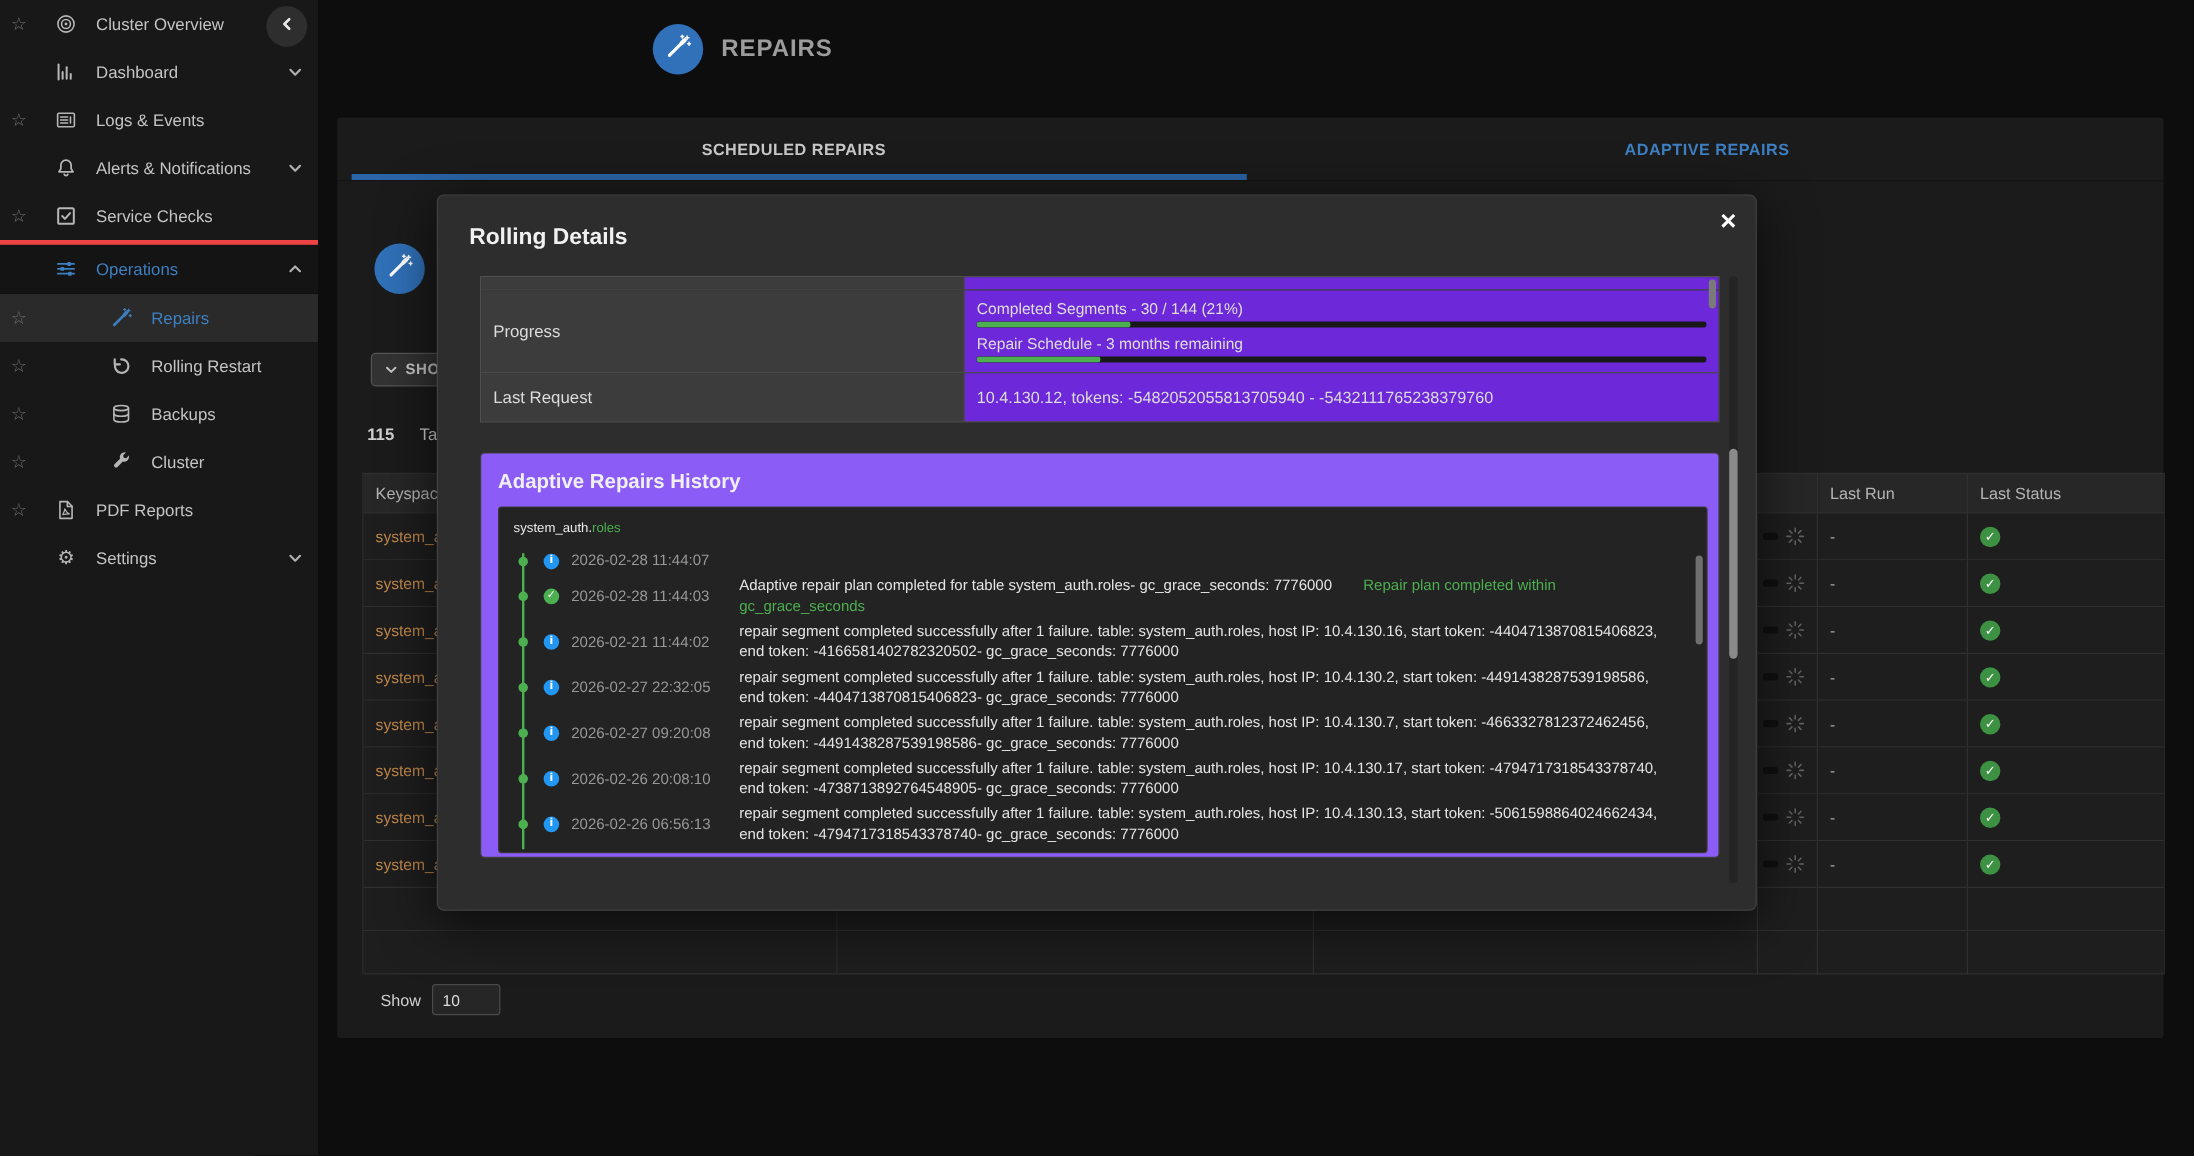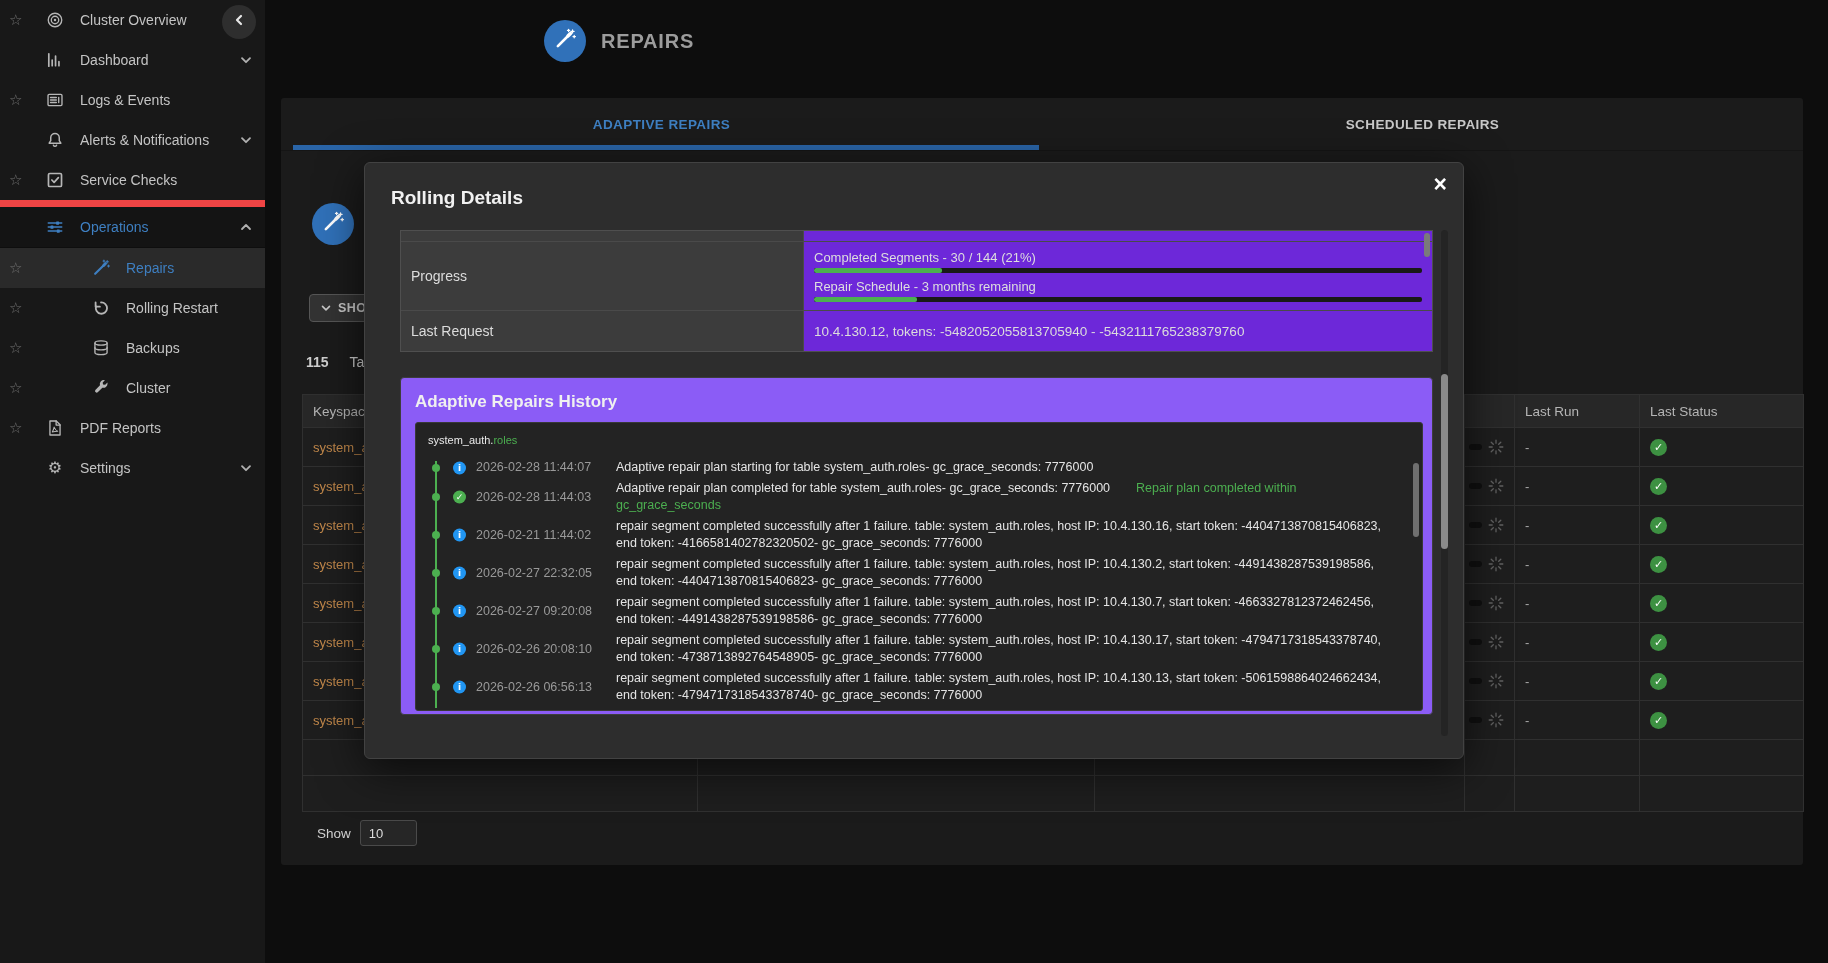--- a/index.html
+++ b/index.html
@@ -11,21 +11,21 @@
   .side-item .star{position:absolute;left:9px;top:50%;transform:translateY(-50%);color:#6f6f6f;font-size:15px;
                    font-family:"DejaVu Sans",sans-serif;}
   .side-item .icn{position:absolute;left:46px;top:50%;transform:translateY(-50%);width:18px;height:18px;color:#b6b6b6;}
   .side-item .icn svg{width:18px;height:18px;display:block;}
   .side-item .glyphicn{font-family:"DejaVu Sans",sans-serif;font-size:16px;line-height:18px;text-align:center;}
   .side-item .lbl{position:absolute;left:80px;top:50%;transform:translateY(-50%);white-space:nowrap;}
   .side-item .chev{position:absolute;left:238px;top:50%;transform:translateY(-50%);width:16px;height:16px;color:#b0b0b0;}
   .side-item .chev svg{width:16px;height:16px;display:block;}
   .side-item.sub .icn{left:92px;}
   .side-item.sub .lbl{left:126px;}
-  .side-item.groupactive{background:#141414;border-top:7px solid #ef4444;border-bottom:1px solid #0e0e0e;}
+  .side-item.groupactive{background:#141414;border-top:4px solid #ef4444;border-bottom:1px solid #0e0e0e;}
   .side-item.groupactive .lbl,.side-item.groupactive .icn{color:#3e7fc1;}
   .side-item.selected{background:#2a2a2a;}
   .side-item.selected .lbl,.side-item.selected .icn{color:#3e7fc1;}
   .collapse-btn{position:absolute;left:222px;top:5px;width:34px;height:34px;border-radius:50%;background:#2e2e2e;
                 display:flex;align-items:center;justify-content:center;color:#e8e8e8;z-index:3;cursor:pointer;}
   .collapse-btn svg{width:16px;height:16px;}
   
   .app-header{position:absolute;left:265px;top:0;right:0;height:82px;}
   .hdr-circle{position:absolute;left:279px;top:20px;width:42px;height:42px;border-radius:50%;background:#3071b9;
               display:flex;align-items:center;justify-content:center;color:#fff;}
@@ -282,22 +282,22 @@
             <path d="M14.7 5.3v1.8M13.8 6.2h1.8" stroke-width=".9"></path>
             <path d="M10.6 1v1.6M9.8 1.8h1.6" stroke-width=".9"></path>
           </svg></span>
     </div>
     <div class="page-title">REPAIRS</div>
   </header>
 
   <section class="card">
     <div class="tabbar" id="tabbar">
       <div class="tab-underline"></div>
-    <div class="tab active">ADAPTIVE REPAIRS</div>
-        <div class="tab">SCHEDULED REPAIRS</div>
+    <div class="tab">SCHEDULED REPAIRS</div>
+        <div class="tab active">ADAPTIVE REPAIRS</div>
       </div>
 
     <div class="panel-circle">
       <span id="panel-wand"><svg viewBox="0 0 16 16" fill="none" stroke="currentColor" stroke-linecap="round" stroke-linejoin="round">
             <path d="M2.8 13.2l7-7" stroke-width="1.9"></path>
             <path d="M10.3 5.7l1.7-1.7" stroke-width="2.6"></path>
             <path d="M13.5 1.4v2.2M12.4 2.5h2.2" stroke-width=".9"></path>
             <path d="M14.7 5.3v1.8M13.8 6.2h1.8" stroke-width=".9"></path>
             <path d="M10.6 1v1.6M9.8 1.8h1.6" stroke-width=".9"></path>
           </svg></span>
@@ -562,21 +562,20 @@
         <div class="loghead">
           <span class="pre">system_auth.</span>
             <span class="suf">roles</span>
         </div>
         <div class="entries" id="entries">
           <div class="timeline"></div>
         <div class="entry">
               <span class="dot"></span>
               <span class="badge info">i</span>
               <span class="ts">2026-02-28 11:44:07</span>
-              <span class="msg"><span class="msgtext">Adaptive repair plan starting for table system_auth.roles- gc_grace_seconds: 7776000</span></span>
             </div>
             <div class="entry">
               <span class="dot"></span>
               <span class="badge check">✓</span>
               <span class="ts">2026-02-28 11:44:03</span>
               <span class="msg"><span class="msgtext">Adaptive repair plan completed for table system_auth.roles- gc_grace_seconds: 7776000</span><span class="greensuffix">Repair plan completed within gc_grace_seconds</span></span>
             </div>
             <div class="entry">
               <span class="dot"></span>
               <span class="badge info">i</span>

